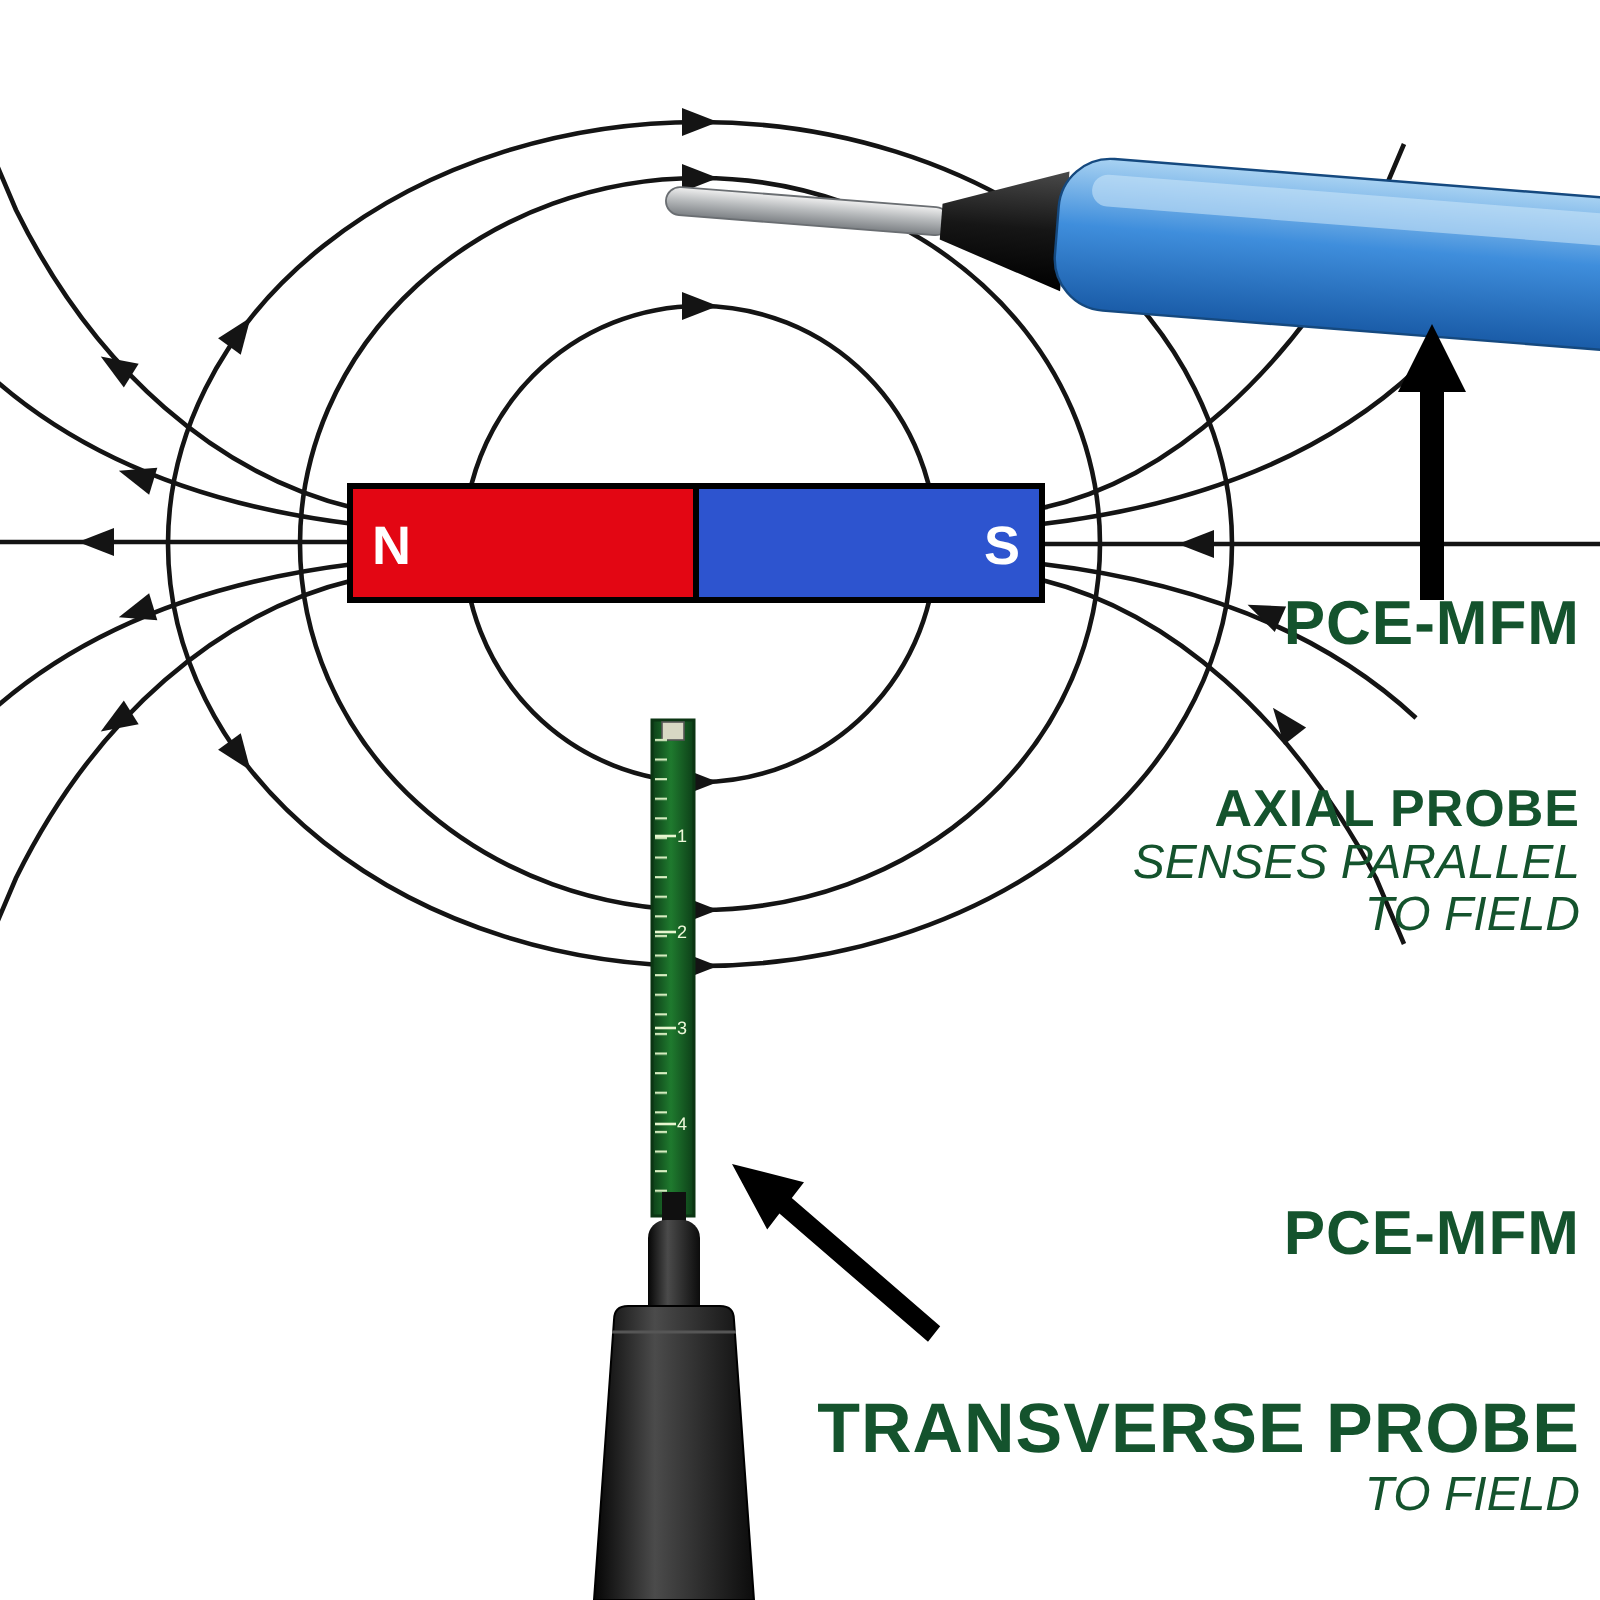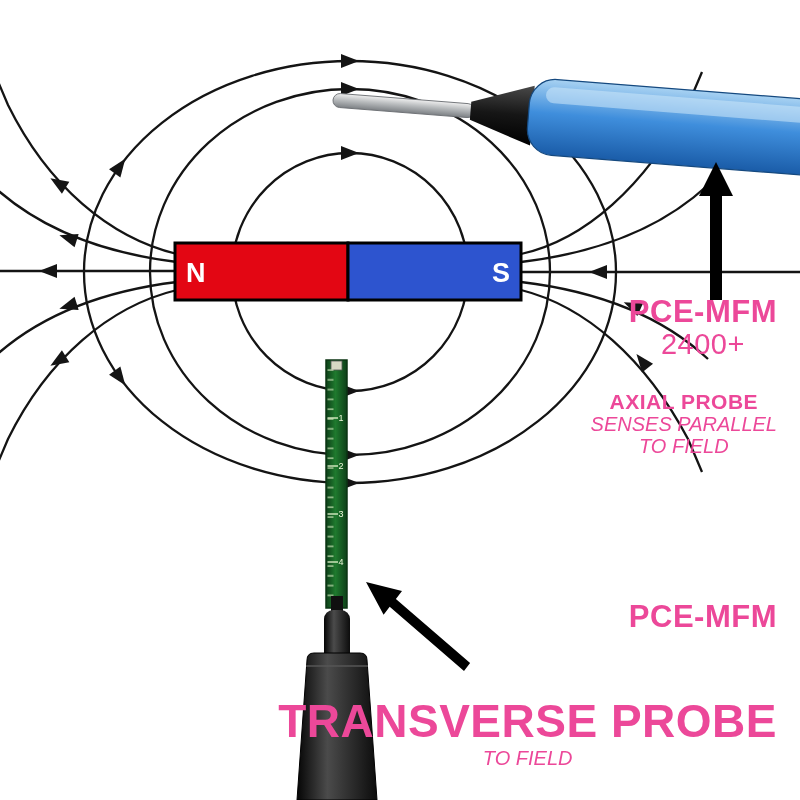--- a/index.html
+++ b/index.html
@@ -1,24 +1,24 @@
 <!DOCTYPE html>
 <html><head>
 <meta charset="utf-8">
 <style>
   html,body{margin:0;padding:0;background:#fff;}
   .stage{position:relative;width:800px;height:800px;background:#ffffff;overflow:hidden;
          font-family:"Liberation Sans",sans-serif;}
   .stage svg{position:absolute;left:0;top:0;}
-  .ann{position:absolute;right:23px;text-align:center;color:#ec4899;line-height:1.1;}
+  .ann{position:absolute;right:10px;text-align:right;color:#14532d;line-height:1.1;}
   .model-name{font-size:31px;font-weight:800;letter-spacing:.5px;}
   .model-sub{font-size:29px;font-weight:400;letter-spacing:.5px;}
-  .probe-title{font-size:21px;font-weight:800;letter-spacing:.5px;}
-  .probe-title.big{font-size:46px;}
-  .probe-desc{font-size:20px;font-style:italic;font-weight:400;}
+  .probe-title{font-size:26px;font-weight:800;letter-spacing:.5px;}
+  .probe-title.big{font-size:35px;}
+  .probe-desc{font-size:24px;font-style:italic;font-weight:400;}
 </style>
 </head>
 <body>
 
 <div class="stage">
 
   <svg width="800" height="800" viewBox="0 0 800 800">
     <defs>
       <path id="ah" d="M9,0 L-9,-7 L-9,7 Z"></path>
       <linearGradient id="gradSilver" x1="0" y1="0" x2="0" y2="1">
@@ -121,21 +121,20 @@
       <rect x="196" y="-38" width="490" height="76" rx="26" fill="url(#gradBlue)" stroke="#15497f" stroke-width="1.2"></rect>
       <rect x="212" y="-30" width="460" height="16" rx="8" fill="#cde7f9" opacity="0.55"></rect>
     </g>
 
     <path d="M716,162 L733,196 L722,196 L722,300 L710,300 L710,196 L699,196 Z" fill="#000"></path>
     <polygon points="366,582 402,591.1 395.9,599 470.1,663.1 464,670.9 389.7,606.8 383.6,614.7" fill="#000"></polygon>
   </svg>
 
   <div class="ann" style="top:295px;">
     <div class="model-name">PCE-MFM</div>
-    <div class="model-sub">2400+</div>
   </div>
 
   <div class="ann" style="top:390px;">
     <div class="probe-title">AXIAL PROBE</div>
     <div class="probe-desc">SENSES PARALLEL</div>
     <div class="probe-desc">TO FIELD</div>
   </div>
 
   <div class="ann" style="top:600px;">
     <div class="model-name">PCE-MFM</div>

